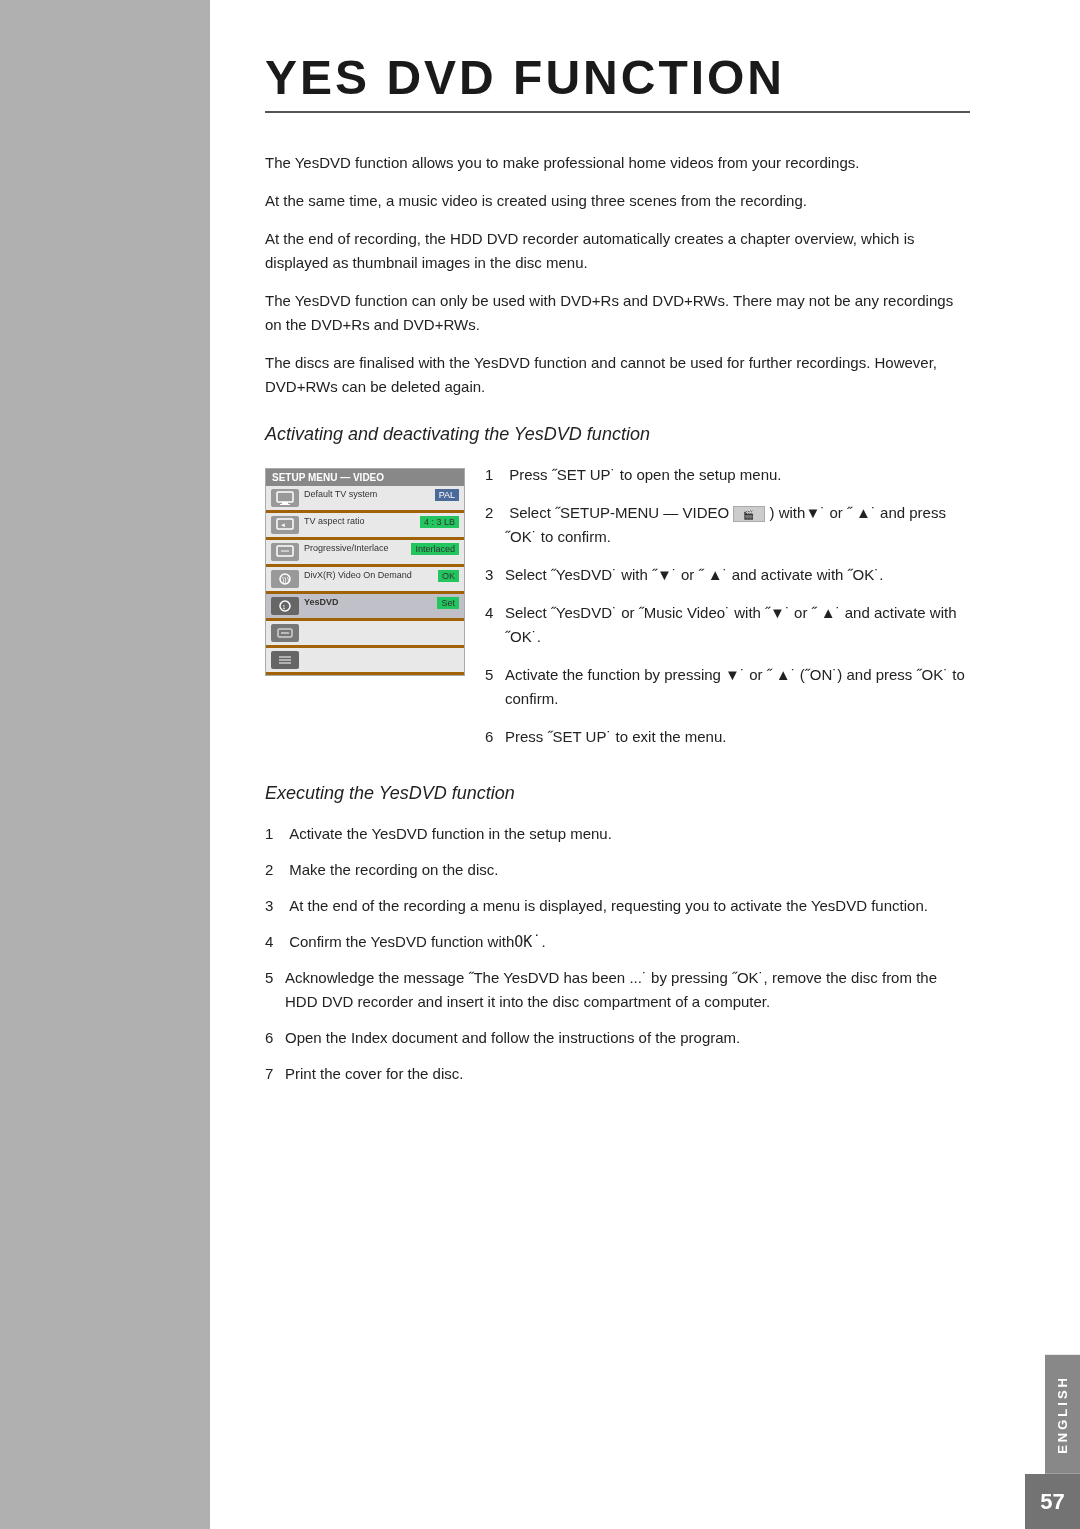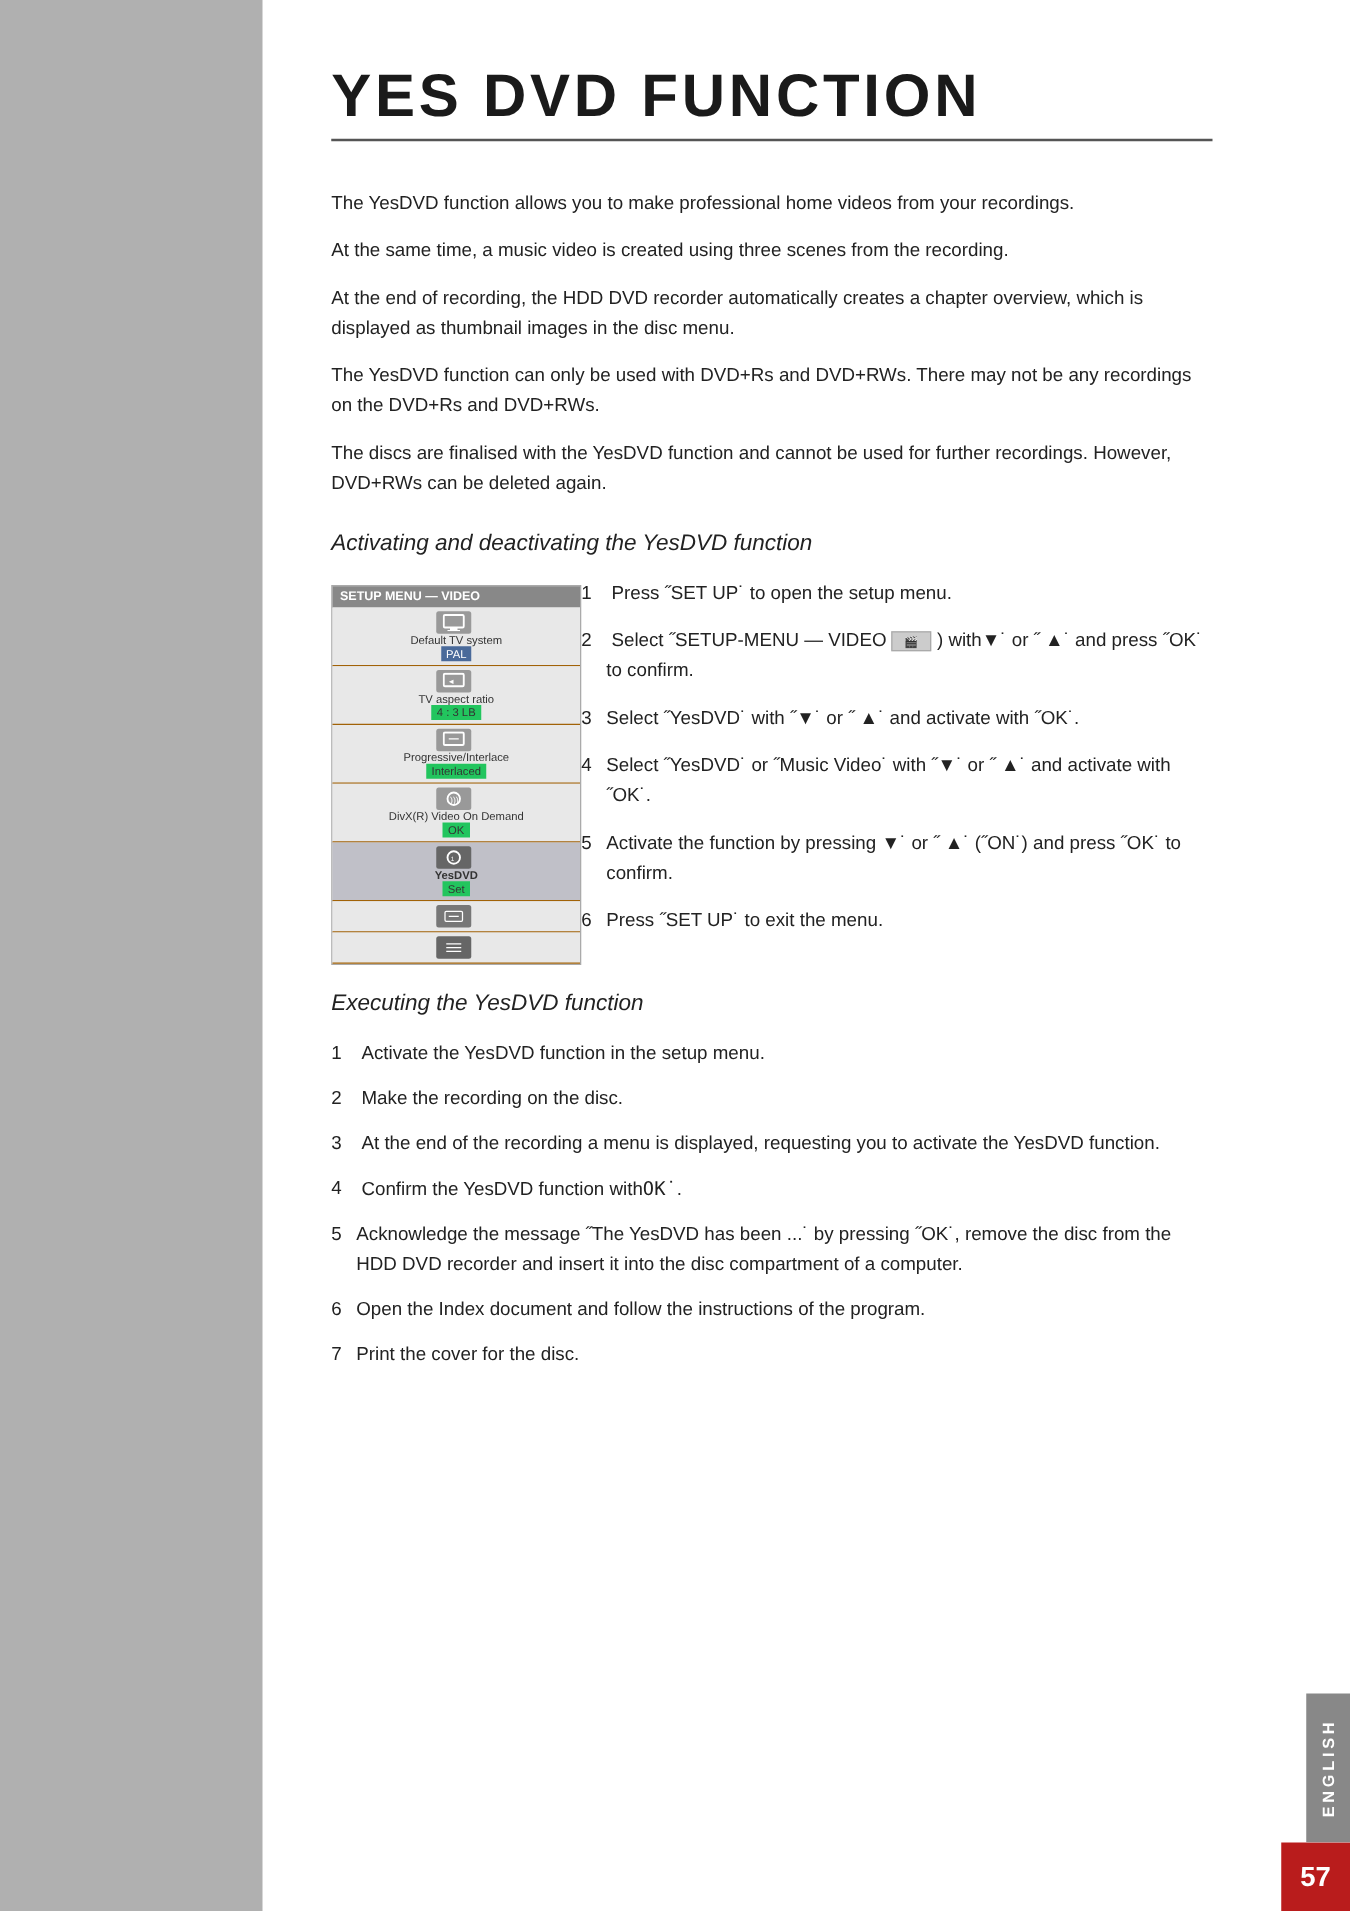--- a/index.html
+++ b/index.html
@@ -73,20 +73,21 @@
       font-style: italic;
       font-weight: normal;
       color: #222;
       margin-bottom: 18px;
       margin-top: 10px;
     }
 
     
     .steps-with-image {
       display: flex;
+      gap: 20px;
       margin-bottom: 20px;
     }
 
     .menu-image {
       width: 200px;
       flex-shrink: 0;
       margin-top: 5px;
     }
 
     
@@ -100,26 +101,25 @@
     .setup-menu-title {
       background: #888;
       color: white;
       padding: 3px 6px;
       font-size: 10px;
       font-weight: bold;
     }
 
     .setup-menu-row {
       display: flex;
-      align-items: center;
+      align-items: flex-start;
       padding: 3px 5px;
-      border-bottom: 1px solid #a16207;
+      border-bottom: 3px solid #a16207;
       background: #e8e8e8;
       min-height: 22px;
-      flex-direction: column;
     }
 
     .setup-menu-row.highlighted {
       background: #c0c0c8;
     }
 
     .setup-menu-icon {
       width: 28px;
       height: 18px;
       background: #999;
@@ -217,21 +217,21 @@
       color: white;
       font-weight: bold;
       font-size: 13px;
       letter-spacing: 3px;
       padding: 20px 10px;
       margin-bottom: 0;
       text-align: center;
     }
 
     .page-num-tab {
-      background: #b91c1c;
+      background: #737373;
       color: white;
       font-size: 22px;
       font-weight: bold;
       width: 55px;
       height: 55px;
       display: flex;
       align-items: center;
       justify-content: center;
     }
   </style>

